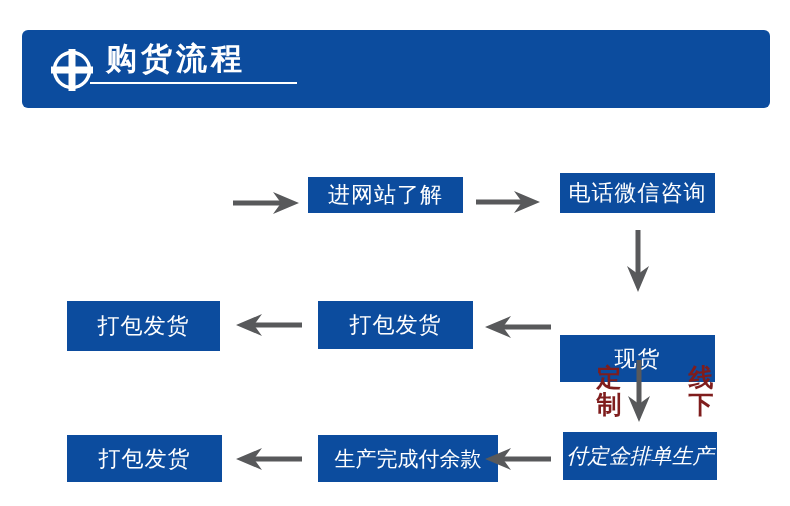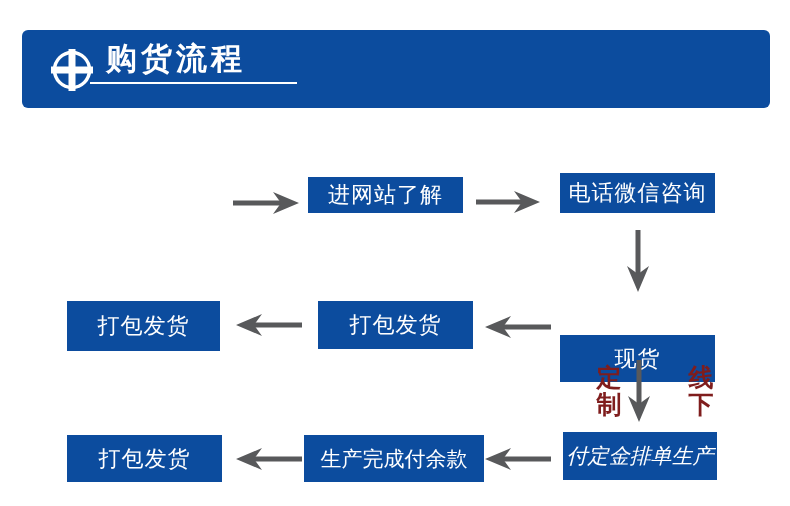--- a/index.html
+++ b/index.html
@@ -58,21 +58,21 @@
     white-space: nowrap;
   }
   .node.small { font-size: 21px; letter-spacing: 0; }
 
   .n-visit    { left: 308px; top: 177px; width: 155px; height: 36px; }
   .n-phone    { left: 560px; top: 173px; width: 155px; height: 40px; }
   .n-ship1    { left: 67px;  top: 301px; width: 153px; height: 50px; }
   .n-transfer { left: 318px; top: 301px; width: 155px; height: 48px; }
   .n-stock    { left: 560px; top: 300px; width: 155px; height: 47px; margin-top: 35px; }
   .n-ship2    { left: 67px;  top: 435px; width: 155px; height: 47px; }
-  .n-balance  { left: 304px; top: 435px; width: 180px; height: 47px; }
+  .n-balance  { left: 318px; top: 435px; width: 180px; height: 47px; }
   .n-deposit  { left: 563px; top: 432px; width: 154px; height: 48px; font-style: italic; }
 
   
   .arrow { position: absolute; fill: #58595b; }
   .a-r1 { left: 233px; top: 190px; }
   .a-r2 { left: 476px; top: 189px; }
   .a-d1 { left: 625px; top: 230px; }
   .a-l1 { left: 236px; top: 312px; }
   .a-l2 { left: 485px; top: 314px; }
   .a-d2 { left: 626px; top: 360px; }

